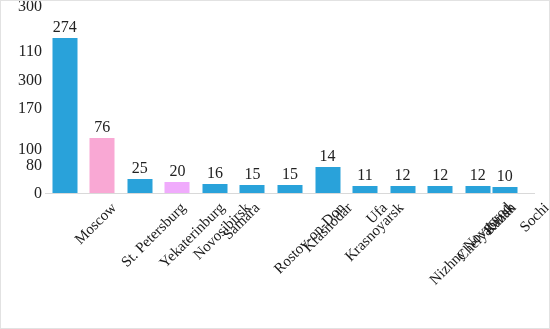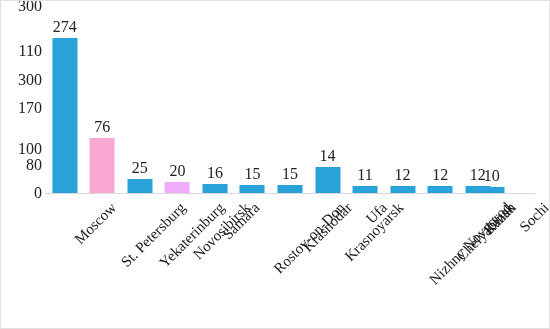--- a/index.html
+++ b/index.html
@@ -178,21 +178,21 @@
       <div class="bar-slot" style="left: 375.385px; width: 37.5385px;">
         <div class="bar" style="height: 6.8px; background: rgb(41, 162, 218);">
           <div class="bar-value">12</div>
         </div>
       </div>
       <div class="bar-slot" style="left: 412.923px; width: 37.5385px;">
         <div class="bar" style="height: 6.8px; background: rgb(41, 162, 218);">
           <div class="bar-value">12</div>
         </div>
       </div>
-      <div class="bar-slot" style="left: 427px; width: 37.5385px;">
+      <div class="bar-slot" style="left: 440px; width: 37.5385px;">
         <div class="bar" style="height: 5.66667px; background: rgb(41, 162, 218);">
           <div class="bar-value">10</div>
         </div>
       </div>
     </div>
 
   <div id="x-labels">
       <div class="x-label-slot" style="left: 0px; width: 37.5385px;">
         <div class="x-label">Moscow</div>
       </div>

